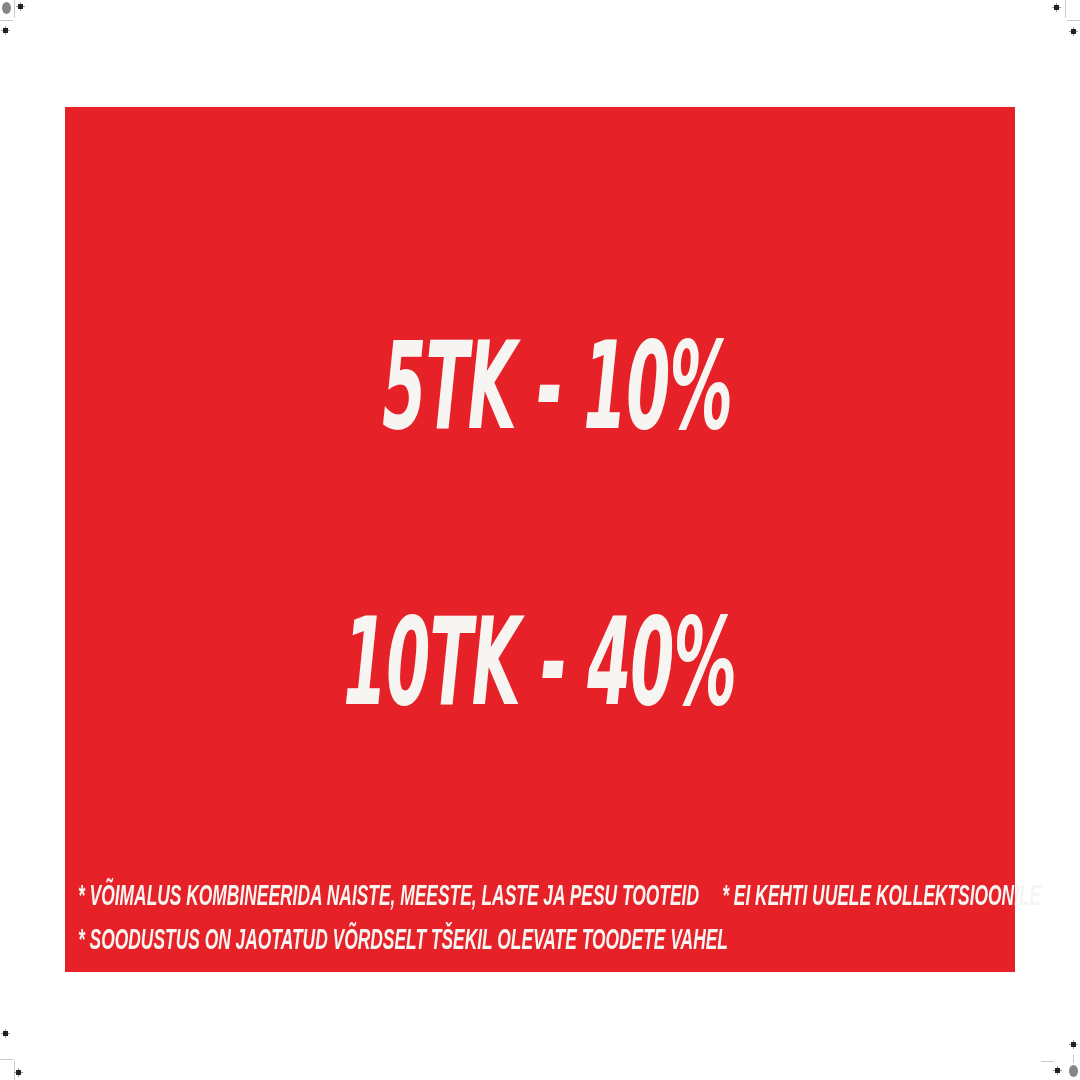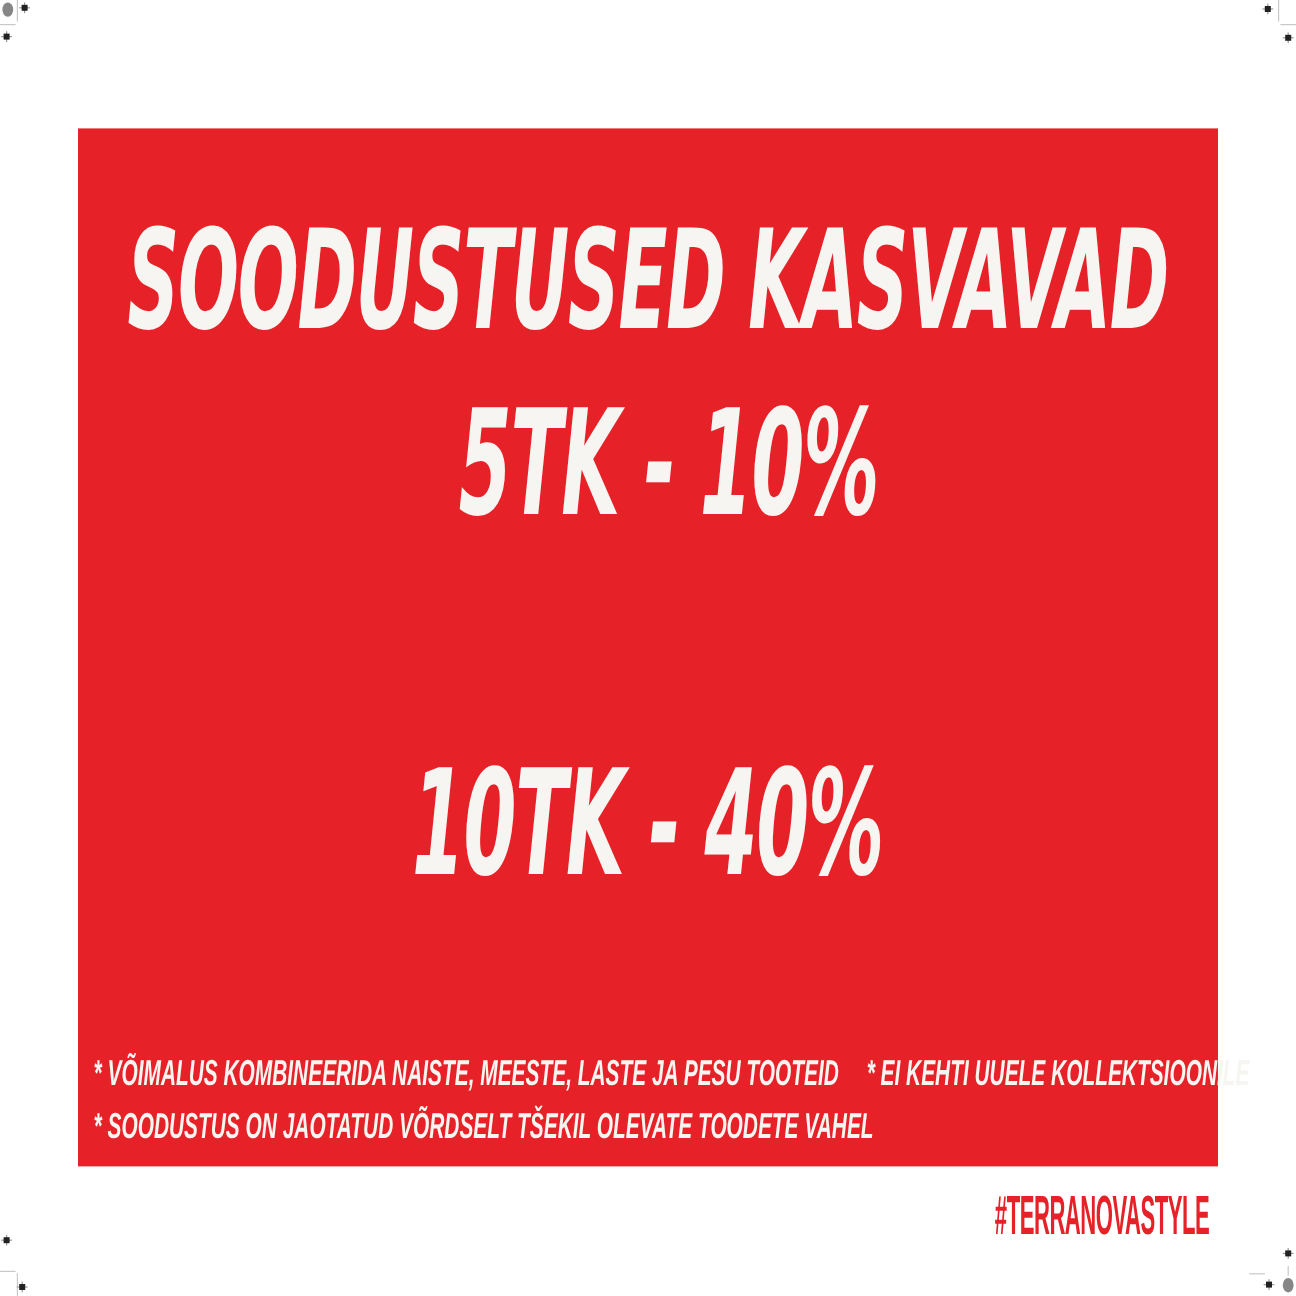--- a/index.html
+++ b/index.html
@@ -42,21 +42,21 @@
   }
   .tier-line span {
     display: inline-block;
     font-size: 122px;
     transform: scaleX(0.52);
     transform-origin: center;
     letter-spacing: -2px;
   }
   .tier-1 { top: 218px; margin-left: 35px; }
   .tier-2 { top: 370px; }
-  .tier-3 { top: 518px; }
+  .tier-3 { top: 494px; }
 
   .disc-line {
     position: absolute;
     left: 13px;
     white-space: nowrap;
     color: #F7F5F2;
     font-family: "Liberation Sans", sans-serif;
     font-weight: bold;
     font-style: italic;
     font-size: 30px;
@@ -153,40 +153,34 @@
   <div class="crop-v" style="left:1073px; top:1055px; height:8px;"></div>
   <div class="mark-cross" style="left:1053px; top:1066px;">
       <i class="v"></i>
       <i class="h"></i>
       <i class="c"></i>
     </div>
   <div class="mark-dot" style="left:1069px; top:1065px;"></div>
 
   <div class="panel">
 
-    <div class="big-line title-line">
-      <span>SOODUSTUSED KASVAVAD</span>
-    </div>
 
     <div class="big-line tier-line tier-1">
       <span>5TK - 10%</span>
     </div>
 
 
     <div class="big-line tier-line tier-3">
       <span>10TK - 40%</span>
     </div>
 
     <div class="disc-line disc-1">
       <span>* VÕIMALUS KOMBINEERIDA NAISTE, MEESTE, LASTE JA PESU TOOTEID</span><span class="disc-note-2">* EI KEHTI UUELE KOLLEKTSIOONILE</span>
     </div>
 
     <div class="disc-line disc-2">
       <span>* SOODUSTUS ON JAOTATUD VÕRDSELT TŠEKIL OLEVATE TOODETE VAHEL</span>
     </div>
 
   </div>
 
-  <div class="hashtag-wrap">
-    <span>#TERRANOVASTYLE</span>
-  </div>
 
 </div>
 
 </body></html>

